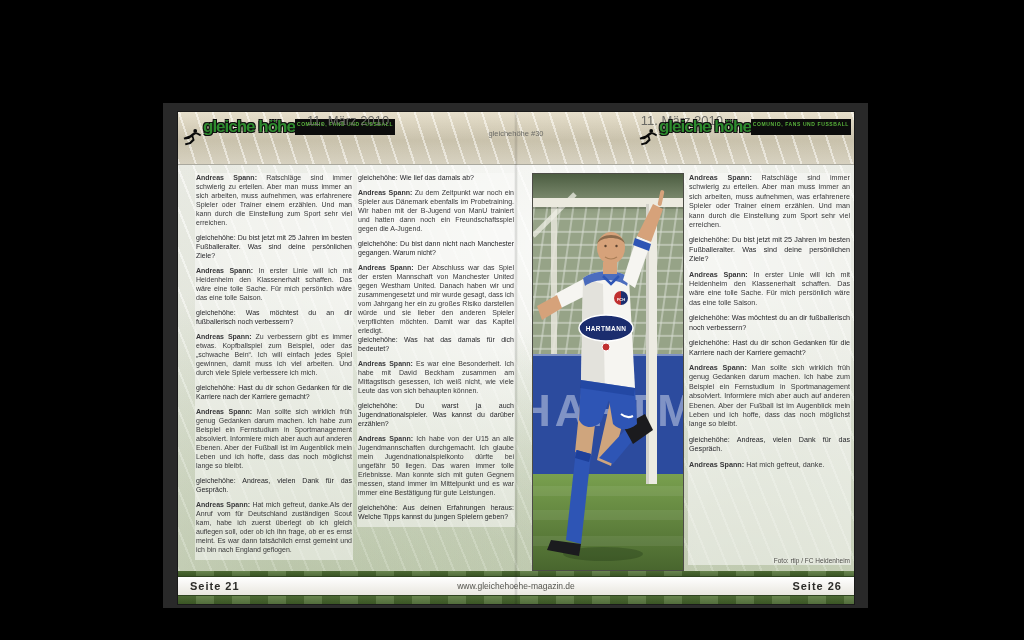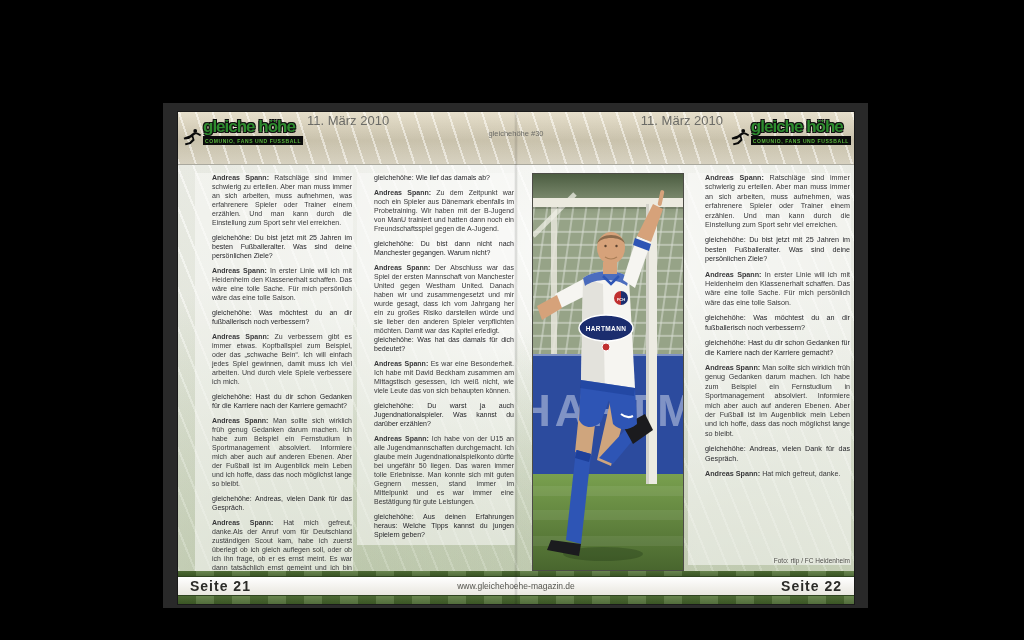--- a/index.html
+++ b/index.html
@@ -27,21 +27,21 @@
   .mag-header{
     position:relative;height:52px;flex:0 0 auto;
     background:
       repeating-linear-gradient(72deg, rgba(255,255,255,.45) 0 2px, rgba(150,150,140,.10) 2px 16px),
       linear-gradient(#efe7d2,#cfc7b0 55%,#ded8c6);
     border-bottom:1px solid #a9a89e;
   }
   .logo-group{position:absolute;top:6px;display:flex;align-items:flex-start;gap:2px;}
   .logo-group.left{left:5px;}
   .logo-group.right{right:3px;}
-  .logo-block{display:flex;flex-direction:column;justify-content:space-between;}
+  .logo-block{display:flex;flex-direction:row;justify-content:space-between;}
   .logo-title{
     font-size:17px;font-weight:bold;letter-spacing:-1px;color:#2e8b2e;
     line-height:17px;white-space:nowrap;
     text-shadow:-1px -1px 0 #101010,1px -1px 0 #101010,-1px 1px 0 #101010,1px 1px 0 #101010;
   }
   .logo-banner{
     background:#0c0c0c;color:#59b33c;font-size:5px;font-weight:bold;
     letter-spacing:.6px;text-align:center;padding:1.5px 2px;margin-top:1px;
     white-space:nowrap;
   }
@@ -65,21 +65,21 @@
   }
   .col{
     position:absolute;top:8px;box-sizing:border-box;
     font-size:7px;line-height:9px;color:#38383a;text-align:justify;
     background:rgba(250,250,247,.55);padding:0 1px;
   }
   .col1{left:17px;width:158px;}
   .col2{left:179px;width:158px;}
   .col3{left:510px;width:163px;top:8px;bottom:6px;display:flex;flex-direction:column;
         font-size:7.2px;line-height:9.4px;}
-  .para{margin:0 0 6px 16px;}
+  .para{margin:0 0 6px 0;}
   .para.q{font-weight:normal;color:#26262a;}
   .para.tight{margin-top:-6px;}
   .credit{
     margin-top:auto;text-align:right;font-size:6.5px;color:#4a4a44;
     text-shadow:0 0 2px rgba(255,255,255,.9);font-weight:normal;
   }
   
   .photo{
     position:absolute;left:354px;top:8px;width:150px;height:396px;
     border:1px solid #4c4c46;background:#8e9c7d;overflow:hidden;z-index:6;
@@ -92,21 +92,21 @@
       repeating-linear-gradient(90deg, rgba(30,50,15,.25) 0 18px, rgba(255,255,255,.08) 18px 36px),
       linear-gradient(#5d7c40,#44612c);
   }
   .grass.top{height:5px;border-bottom:1px solid #2f4420;}
   .grass.bottom{height:8px;border-top:1px solid #2f4420;}
   .mag-footer{
     flex:0 0 auto;height:18px;position:relative;
     background:linear-gradient(#ffffff,#e9e7df);
     display:flex;align-items:center;
   }
-  .ft-page{font-size:14px;font-weight:bold;color:#2b2b28;letter-spacing:1px;}
+  .ft-page{font-size:11px;font-weight:bold;color:#2b2b28;letter-spacing:1px;}
   .ft-page.left{position:absolute;left:12px;}
   .ft-page.right{position:absolute;right:12px;}
   .ft-url{width:100%;text-align:center;font-size:8.5px;color:#55554f;}
 </style>
 </head>
 <body>
 
 <div class="viewer">
   <div class="spread">
     <div class="seam"></div>
@@ -274,17 +274,17 @@
             <p class="para a"><b>Andreas Spann: </b>Hat mich gefreut, danke.</p>
           </div>
         <div class="credit">Foto: rtip / FC Heidenheim</div>
       </div>
     </div>
 
     <div class="grass top"></div>
     <div class="mag-footer">
       <span class="ft-page left">Seite 21</span>
       <span class="ft-url">www.gleichehoehe-magazin.de</span>
-      <span class="ft-page right">Seite 22</span>
+      <span class="ft-page right">Seite 26</span>
     </div>
     <div class="grass bottom"></div>
   </div>
 </div>
 
 </body></html>

